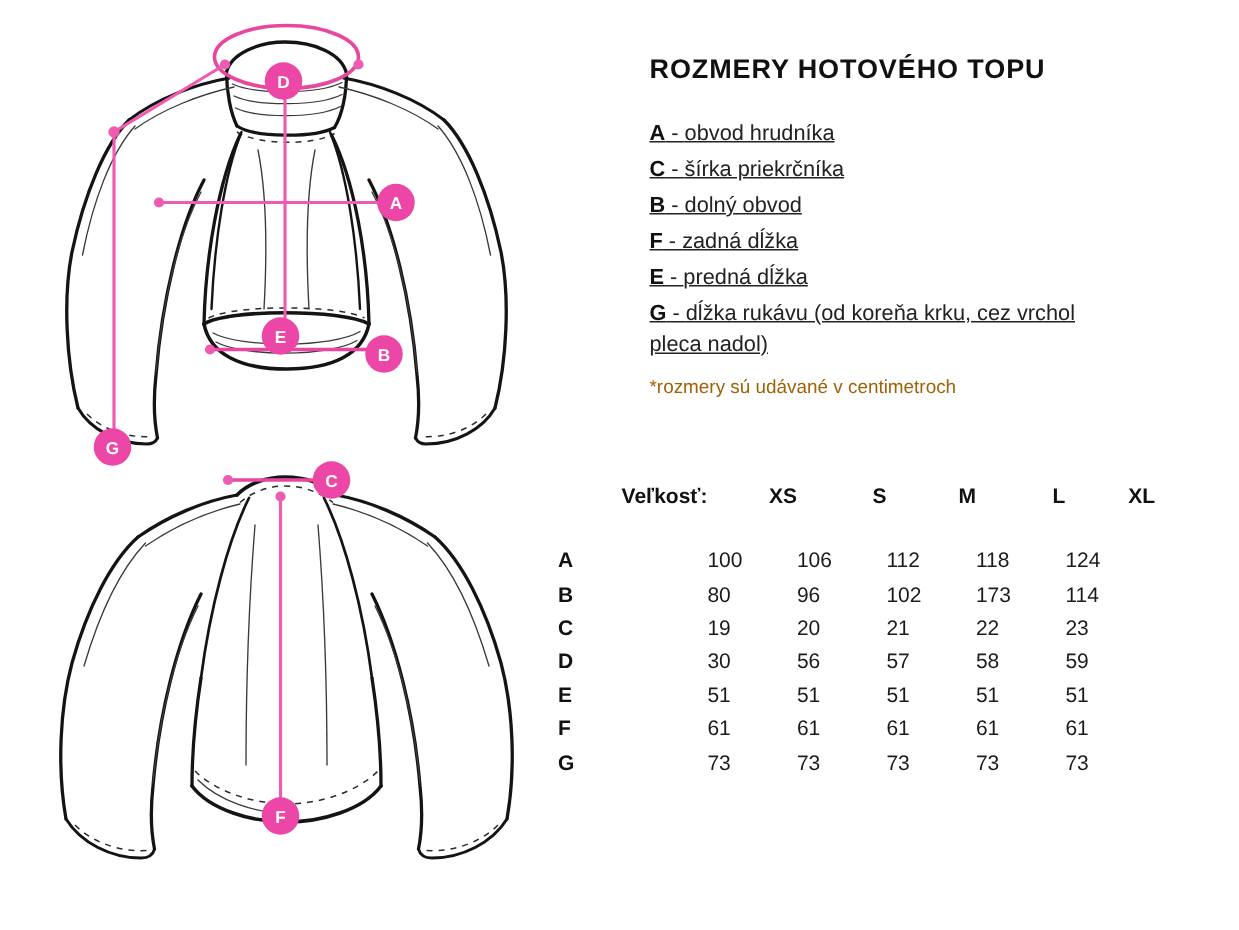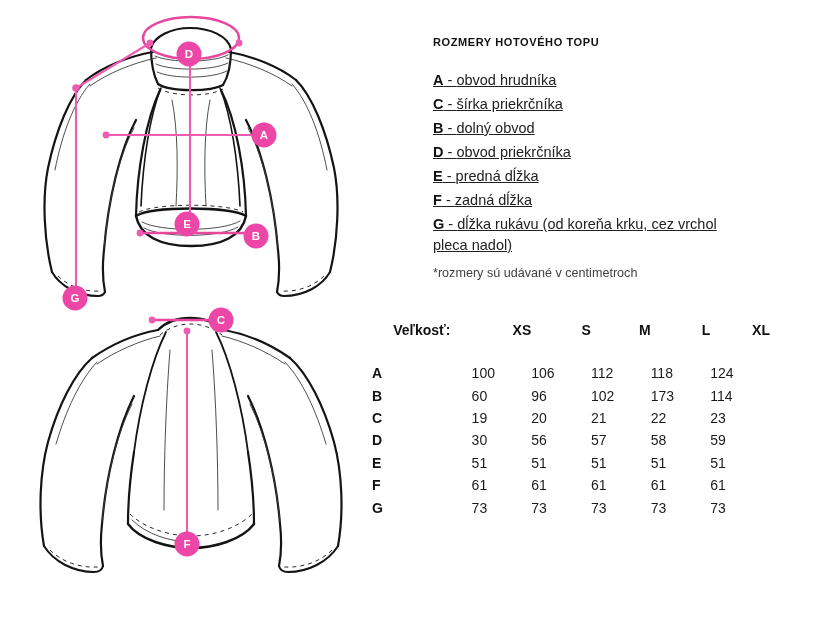--- a/index.html
+++ b/index.html
@@ -35,21 +35,21 @@
   }
 
   
   #info-panel {
     position: absolute;
     left: 433px;
     top: 36px;
     width: 360px;
   }
   #chart-title {
-    font-size: 11px;
+    font-size: 18px;
     font-weight: bold;
     letter-spacing: 0.6px;
     color: #111111;
     margin: 0 0 22px 0;
     white-space: nowrap;
   }
   .legend-row {
     font-size: 14.5px;
     line-height: 20.5px;
     color: #222222;
@@ -64,21 +64,21 @@
   .legend-key {
     font-weight: bold;
     color: #111111;
   }
   .legend-sep {
     color: #222222;
   }
   #legend-note {
     font-size: 12.6px;
     line-height: 18px;
-    color: #404040;
+    color: #a16207;
     margin-top: 9px;
     white-space: nowrap;
   }
 
   
   #size-table {
     position: absolute;
     left: 370px;
     top: 322px;
     width: 400px;
@@ -90,21 +90,21 @@
     border: none;
   }
   #size-table thead th {
     font-weight: bold;
     font-size: 14px;
     color: #111111;
     padding-bottom: 24px;
     text-align: right;
   }
   #size-table thead th.corner {
-    text-align: center;
+    text-align: right;
     padding-left: 2px;
     white-space: nowrap;
   }
   #size-table tbody th {
     font-weight: bold;
     text-align: left;
     padding-left: 2px;
     font-size: 14px;
     color: #111111;
   }
@@ -321,27 +321,24 @@
     <div class="legend-row">
       <span class="legend-key">A</span><span class="legend-sep"> - </span><span>obvod hrudníka</span>
     </div>
     <div class="legend-row">
       <span class="legend-key">C</span><span class="legend-sep"> - </span><span>šírka priekrčníka</span>
     </div>
     <div class="legend-row">
       <span class="legend-key">B</span><span class="legend-sep"> - </span><span>dolný obvod</span>
     </div>
     <div class="legend-row">
-      <span class="legend-key">D</span><span class="legend-sep"> - </span><span>obvod priekrčníka</span>
+      <span class="legend-key">F</span><span class="legend-sep"> - </span><span>zadná dĺžka</span>
     </div>
     <div class="legend-row">
       <span class="legend-key">E</span><span class="legend-sep"> - </span><span>predná dĺžka</span>
-    </div>
-    <div class="legend-row">
-      <span class="legend-key">F</span><span class="legend-sep"> - </span><span>zadná dĺžka</span>
     </div>
     <div class="legend-row wrap">
       <span class="legend-key">G</span><span class="legend-sep"> - </span><span>dĺžka rukávu (od koreňa krku, cez vrchol pleca nadol)</span>
     </div>
 
     <div id="legend-note">*rozmery sú udávané v centimetroch</div>
   </div>
 
   <table id="size-table">
     <thead>
@@ -358,21 +355,21 @@
       <tr>
         <th>A</th>
         <td>100</td>
         <td>106</td>
         <td>112</td>
         <td>118</td>
         <td>124</td>
       </tr>
       <tr>
         <th>B</th>
-        <td>60</td>
+        <td>80</td>
         <td>96</td>
         <td>102</td>
         <td>173</td>
         <td>114</td>
       </tr>
       <tr>
         <th>C</th>
         <td>19</td>
         <td>20</td>
         <td>21</td>

